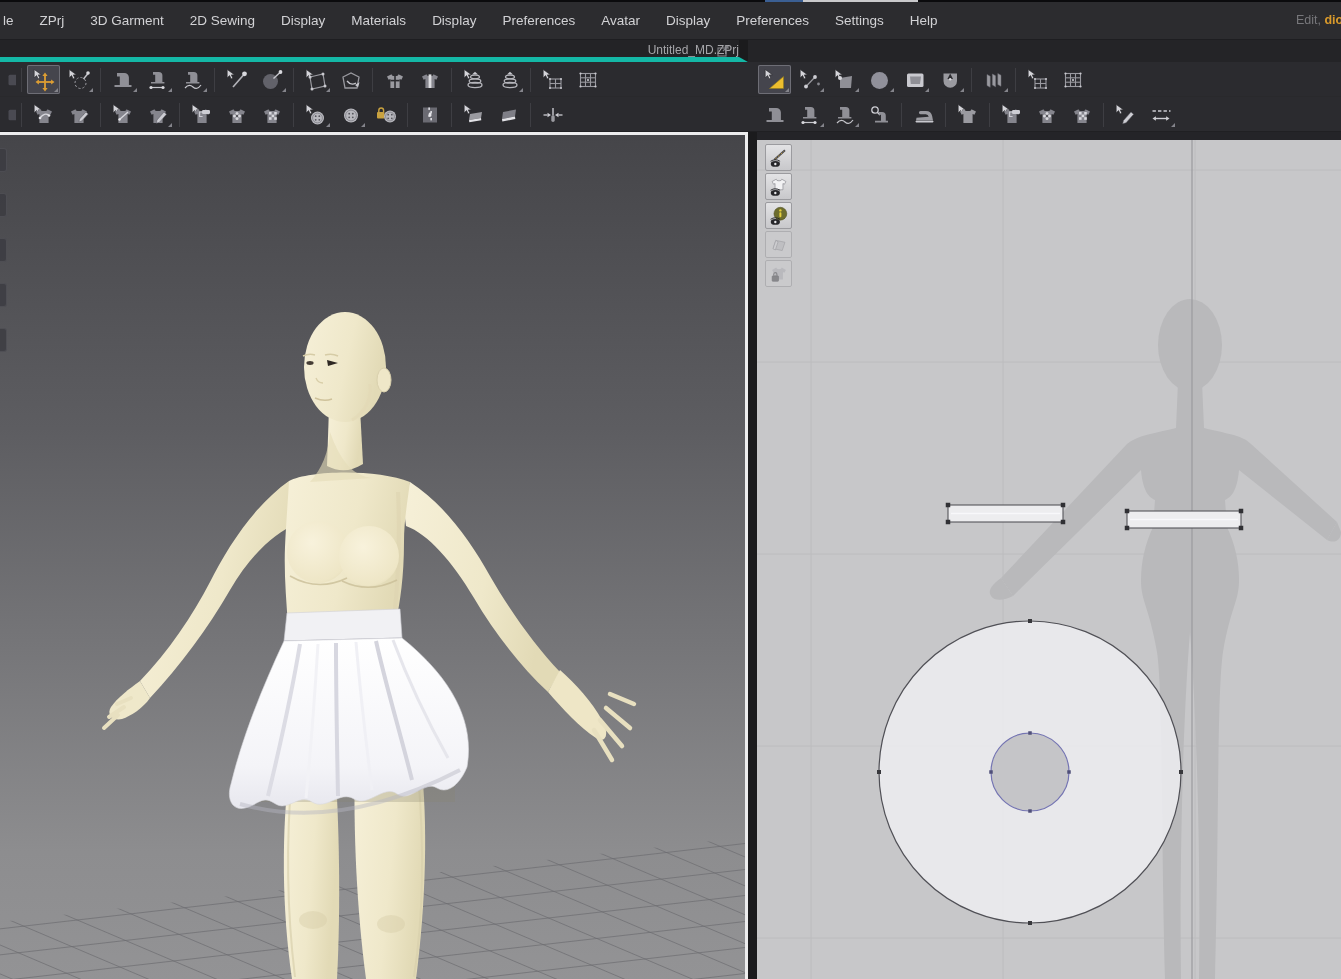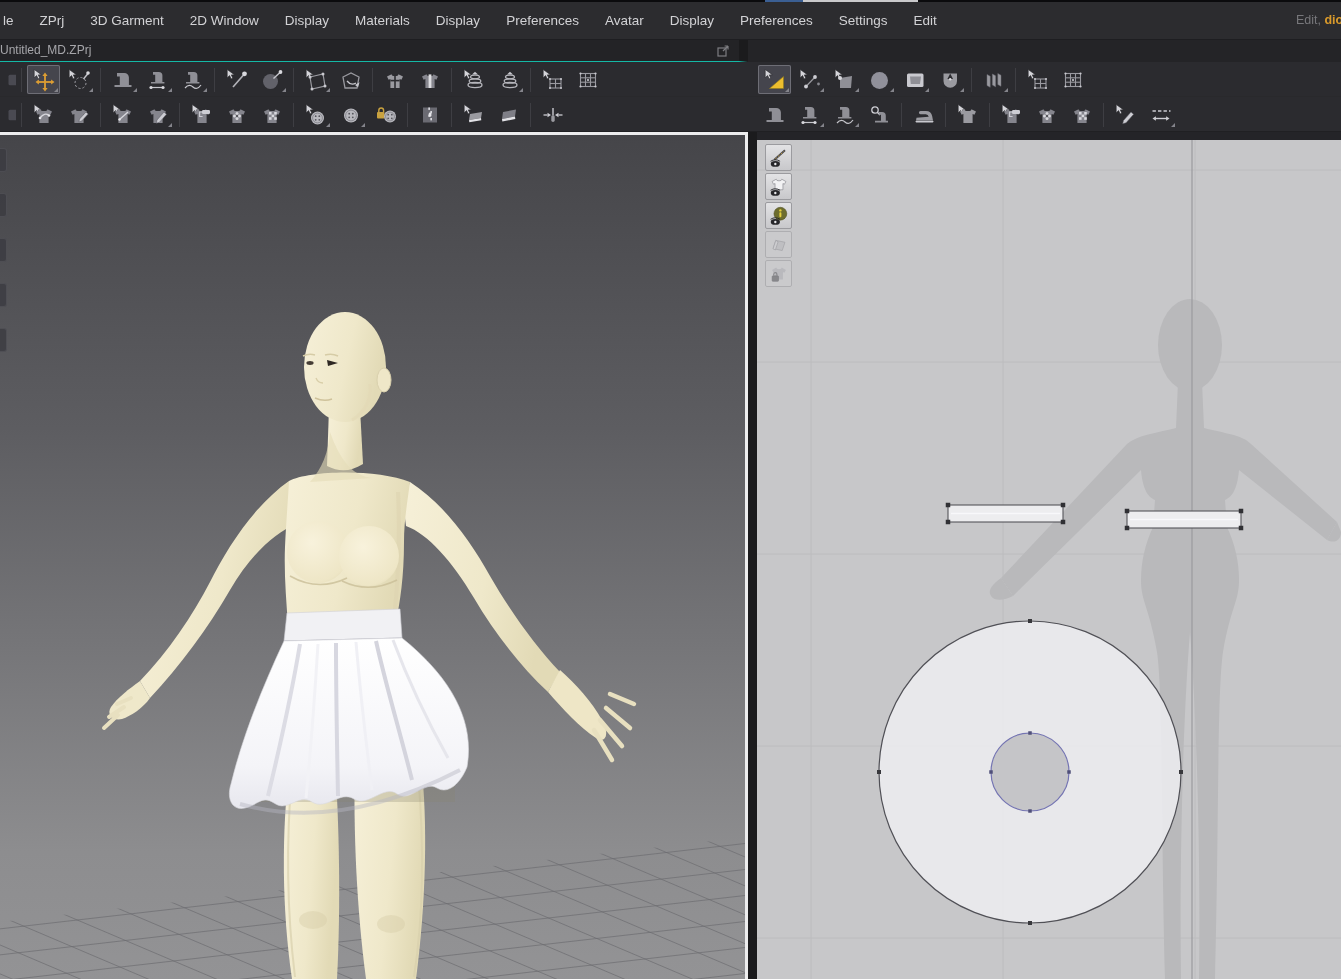--- a/index.html
+++ b/index.html
@@ -16,22 +16,22 @@
   .menu-bar { position:relative; height:38px; background:#2c2c2f; border-bottom:1px solid #1e1e21;
               display:flex; align-items:center; overflow:hidden; }
   .menu-item { color:#d2d2d5; font-size:13.5px; padding:0 13px; line-height:37px; cursor:default; white-space:nowrap; }
   .menu-item:first-child { padding-left:3px; }
   .greeting { position:absolute; right:-7px; top:0; line-height:37px; font-size:12.5px; white-space:nowrap; }
   .greeting .hello { color:#77777b; }
   .greeting .user { color:#d99a2b; font-weight:bold; }
 
   
   .tab-bar { height:22px; background:#242427; display:flex; }
-  .tab { position:relative; color:#a6a6aa; font-size:12px; line-height:21px; text-align:left;
-         background:#232326; border-bottom:1px solid #14b8a6; }
+  .tab { position:relative; color:#a6a6aa; font-size:12px; line-height:21px; text-align:right;
+         background:#232326; border-bottom:5px solid #14b8a6; }
   .tab-left { width:748px; border-right:9px solid #1b1b1d; }
   .tab-right { width:584px; }
   .tab-right .tab-title { padding-left:96px; }
   .popout { position:absolute; right:9px; top:4px; width:13px; height:13px; opacity:.85; }
 
   
   .tb-row { position:relative; height:35px; background:#2b2b2f; }
   .tb-row.r1 { border-bottom:1px solid #29292c; }
   .tb-row.r2 { border-bottom:1px solid #202023; }
   .tb-sec { position:absolute; top:0; height:35px; display:flex; align-items:center; }
@@ -73,30 +73,30 @@
   <div class="top-strip">
     <div class="blue"></div>
     <div class="lite"></div>
   </div>
 
   <div class="menu-bar">
     <div style="display:flex" id="menu-items">
         <span class="menu-item">le</span>
         <span class="menu-item">ZPrj</span>
         <span class="menu-item">3D Garment</span>
-        <span class="menu-item">2D Window</span>
+        <span class="menu-item">2D Sewing</span>
         <span class="menu-item">Display</span>
         <span class="menu-item">Materials</span>
         <span class="menu-item">Display</span>
         <span class="menu-item">Preferences</span>
         <span class="menu-item">Avatar</span>
         <span class="menu-item">Display</span>
         <span class="menu-item">Preferences</span>
         <span class="menu-item">Settings</span>
-        <span class="menu-item">Edit</span>
+        <span class="menu-item">Help</span>
       </div>
     <div class="greeting">
       <span class="hello">Edit, </span><span class="user">dior</span>
     </div>
   </div>
 
   <div class="tab-bar">
     <div class="tab tab-left">
       <span class="tab-title">Untitled_MD.ZPrj</span>
       <svg class="popout" viewBox="0 0 13 13">

